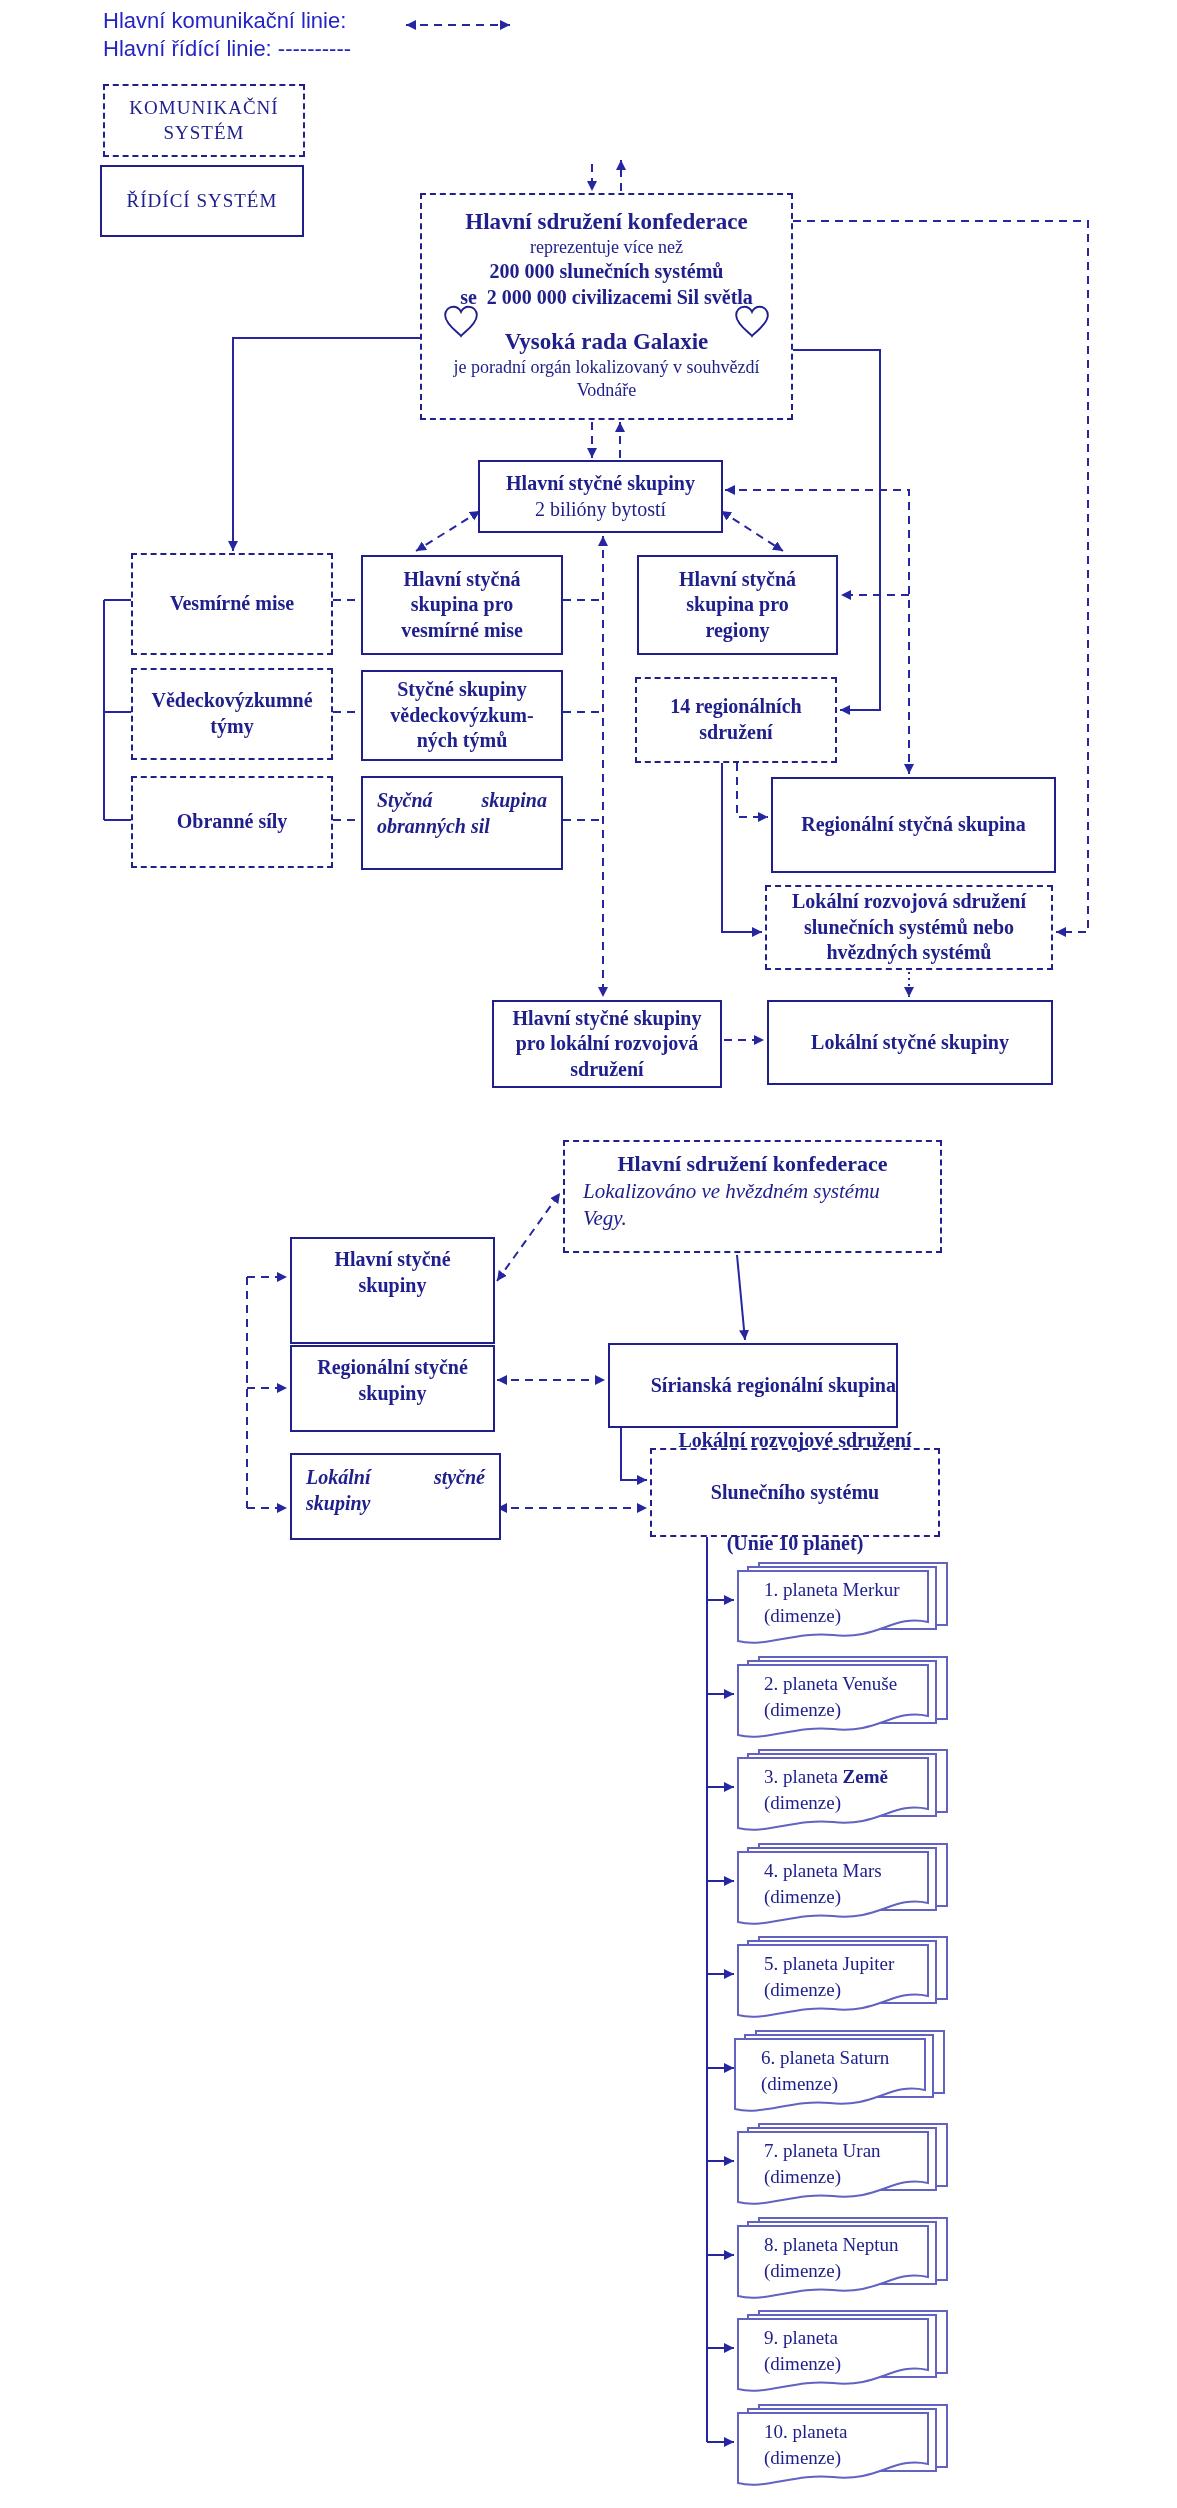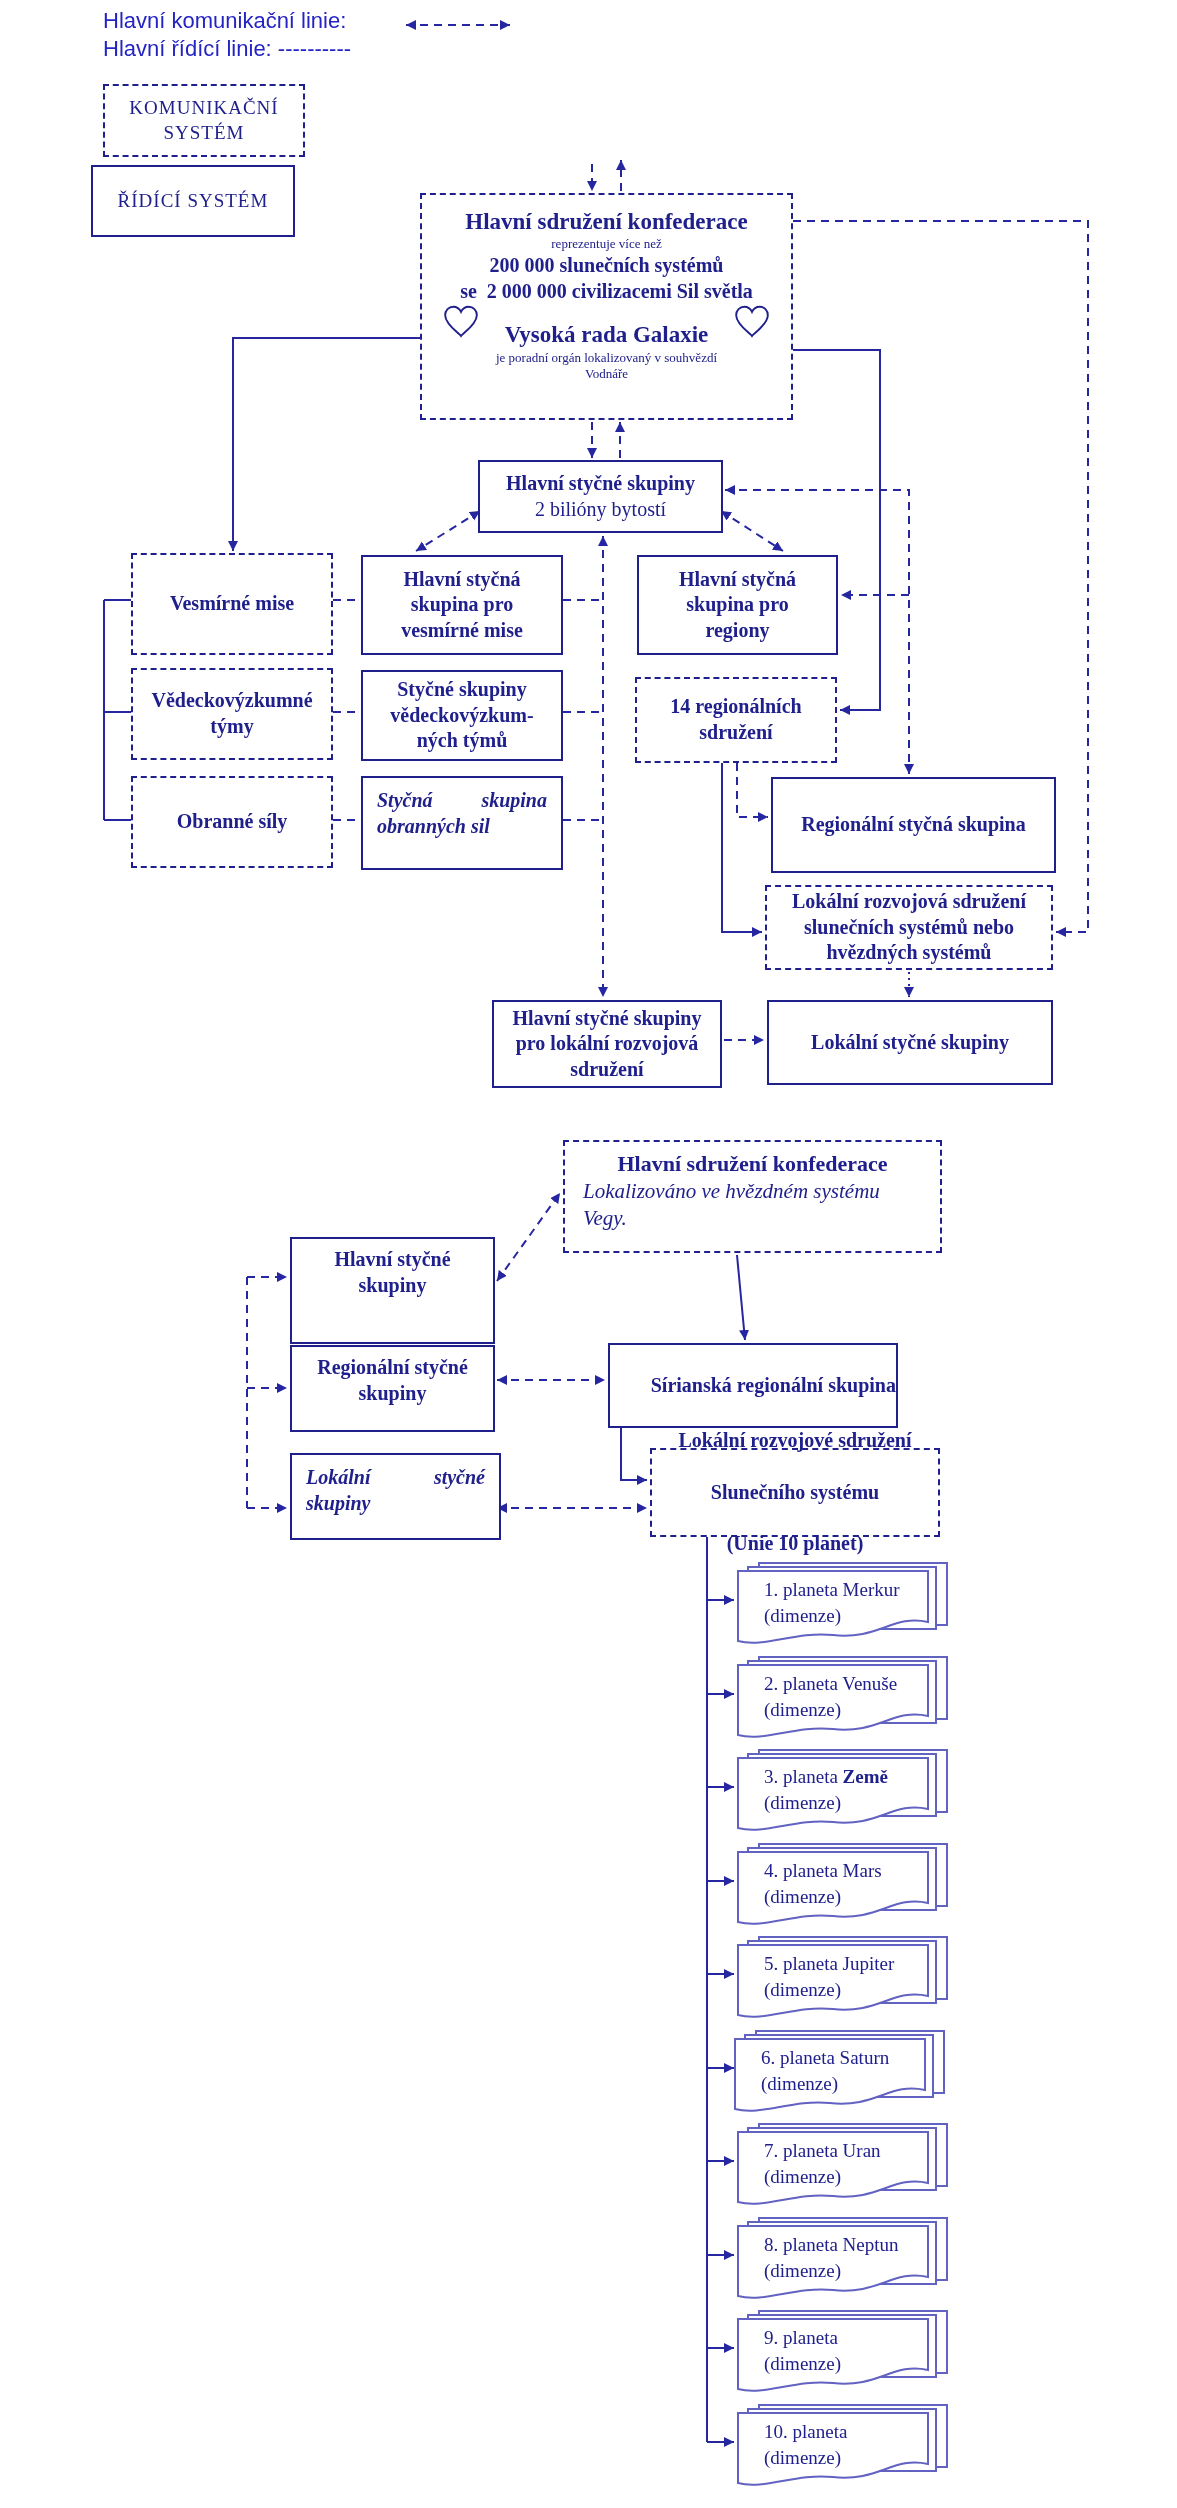--- a/index.html
+++ b/index.html
@@ -18,21 +18,21 @@
   .dashedb{border-style:dashed;}
   .b{font-weight:bold;}
   .it{font-style:italic;gap:25px;}
   .topalign{justify-content:flex-start;}
   .ellipse{position:absolute;z-index:2;border:2px solid var(--ink);background:#fff;border-radius:50%;
        display:flex;flex-direction:column;align-items:center;justify-content:center;text-align:center;box-sizing:border-box;}
   .sans{position:absolute;z-index:2;font-family:"Liberation Sans",sans-serif;color:var(--legend);
         font-size:22px;white-space:nowrap;}
   .caps{font-size:19px;letter-spacing:1px;}
   .t23{font-size:23px;}
-  .t19{font-size:13px;}
+  .t19{font-size:18px;}
   .pre{white-space:pre;}
   .jrow{display:flex;justify-content:space-between;width:100%;box-sizing:border-box;padding:0 14px;}
   .jleft{width:100%;box-sizing:border-box;padding:0 14px;text-align:left;}
   .heart{position:absolute;}
   
   .docwrap{position:absolute;z-index:2;width:214px;height:80px;}
   .sheet{position:absolute;width:190px;height:64px;border:2px solid var(--doc);background:#fff;box-sizing:border-box;}
   .docsvg{position:absolute;left:0;top:0;}
   .doctext{position:absolute;left:27px;top:7px;text-align:left;font-size:19px;line-height:1.35;color:var(--ink);}
   .pb{font-weight:bold;}
@@ -109,21 +109,21 @@
     </g>
   </svg>
 
   <div class="sans" style="left:103px;top:8px;">Hlavní komunikační linie:</div>
   <div class="sans" style="left:103px;top:36px;">Hlavní řídící linie: ----------</div>
 
   <div class="box dashedb" style="left:103px;top:84px;width:202px;height:73px;">
     <div class="caps">KOMUNIKAČNÍ</div>
     <div class="caps">SYSTÉM</div>
   </div>
-  <div class="box" style="left:91px;top:165px;width:204px;height:72px;">
+  <div class="box" style="left:100px;top:165px;width:204px;height:72px;">
     <div class="caps">ŘÍDÍCÍ SYSTÉM</div>
   </div>
 
 
   <div class="box dashedb" style="left:420px;top:193px;width:373px;height:227px;justify-content:flex-start;padding-top:12px;">
     <div class="b t23">Hlavní sdružení konfederace</div>
     <div class="t19">reprezentuje více než</div>
     <div class="b">200 000 slunečních systémů</div>
     <div class="b pre">se  2 000 000 civilizacemi Sil světla</div>
     <div class="b t23" style="margin-top:16px;">Vysoká rada Galaxie</div>

